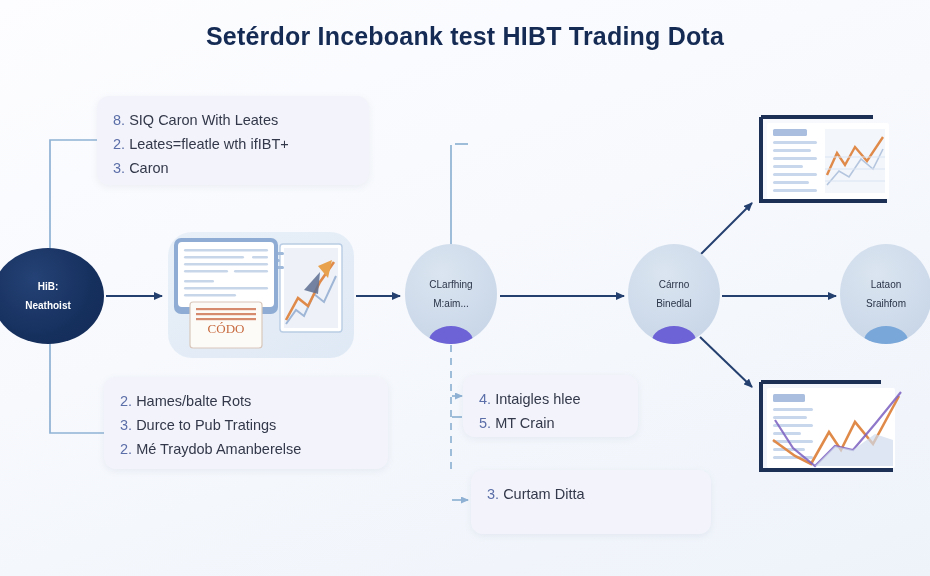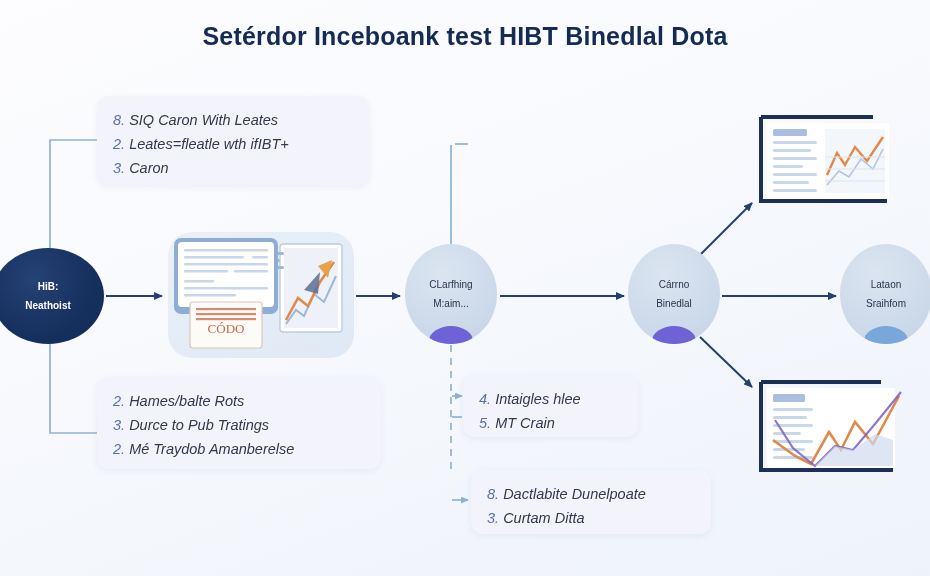--- a/index.html
+++ b/index.html
@@ -47,29 +47,28 @@
     padding: 12px 16px;
     box-sizing: border-box;
     filter: blur(0.2px);
   }
   .note-line {
     font-size: 14.5px;
     line-height: 24px;
     color: #33384a;
     white-space: nowrap;
     filter: blur(0.3px);
-    font-style: italic;
   }
   .note-line .num {
     color: #5b6ea8;
   }
   #note-top-left  { left: 97px;  top: 96px;  width: 272px; height: 89px; }
   #note-top-mid   { left: 466px; top: 95px;  width: 222px; height: 90px;
                     background: #f1f3fa; }
-  #note-bot-left  { left: 97px;  top: 377px; width: 284px; height: 92px; }
+  #note-bot-left  { left: 104px;  top: 377px; width: 284px; height: 92px; }
   #note-mid-right { left: 463px; top: 375px; width: 175px; height: 62px; }
   #note-bot-mid   { left: 471px; top: 470px; width: 240px; height: 64px; }
 
   
   .node {
     position: absolute;
     border-radius: 50%;
     display: flex;
     flex-direction: column;
     align-items: center;
@@ -180,21 +179,21 @@
 
     <g>
       <line x1="700" y1="255" x2="752" y2="203" stroke="#24406f" stroke-width="2" marker-end="url(#arrowNavy)"></line>
     </g>
 
     <g>
       <line x1="700" y1="337" x2="752" y2="387" stroke="#24406f" stroke-width="2" marker-end="url(#arrowNavy)"></line>
     </g>
   </svg>
 
-  <div id="page-title">Setérdor Inceboank test HIBT Binedlal Dota</div>
+  <div id="page-title">Setérdor Inceboank test HIBT Trading Dota</div>
 
   <div class="note-box" id="note-top-left">
     <div class="note-line">
       <span class="num">8.</span>
       <span>SIQ Caron With Leates</span>
     </div>
     <div class="note-line">
       <span class="num">2.</span>
       <span>Leates=fleatle wth ifIBT+</span>
     </div>
@@ -225,24 +224,20 @@
       <span class="num">4.</span>
       <span>Intaigles hlee</span>
     </div>
     <div class="note-line">
       <span class="num">5.</span>
       <span>MT Crain</span>
     </div>
   </div>
 
   <div class="note-box" id="note-bot-mid">
-    <div class="note-line">
-      <span class="num">8.</span>
-      <span>Dactlabite Dunelpoate</span>
-    </div>
     <div class="note-line">
       <span class="num">3.</span>
       <span>Curtam Ditta</span>
     </div>
   </div>
 
   <div class="illus" id="illus-center">
     <svg width="186" height="126" viewBox="0 0 186 126" xmlns="http://www.w3.org/2000/svg">
 
       <rect x="112" y="12" width="62" height="88" rx="3" fill="#ffffff" stroke="#b9cde4" stroke-width="1.4"></rect>

